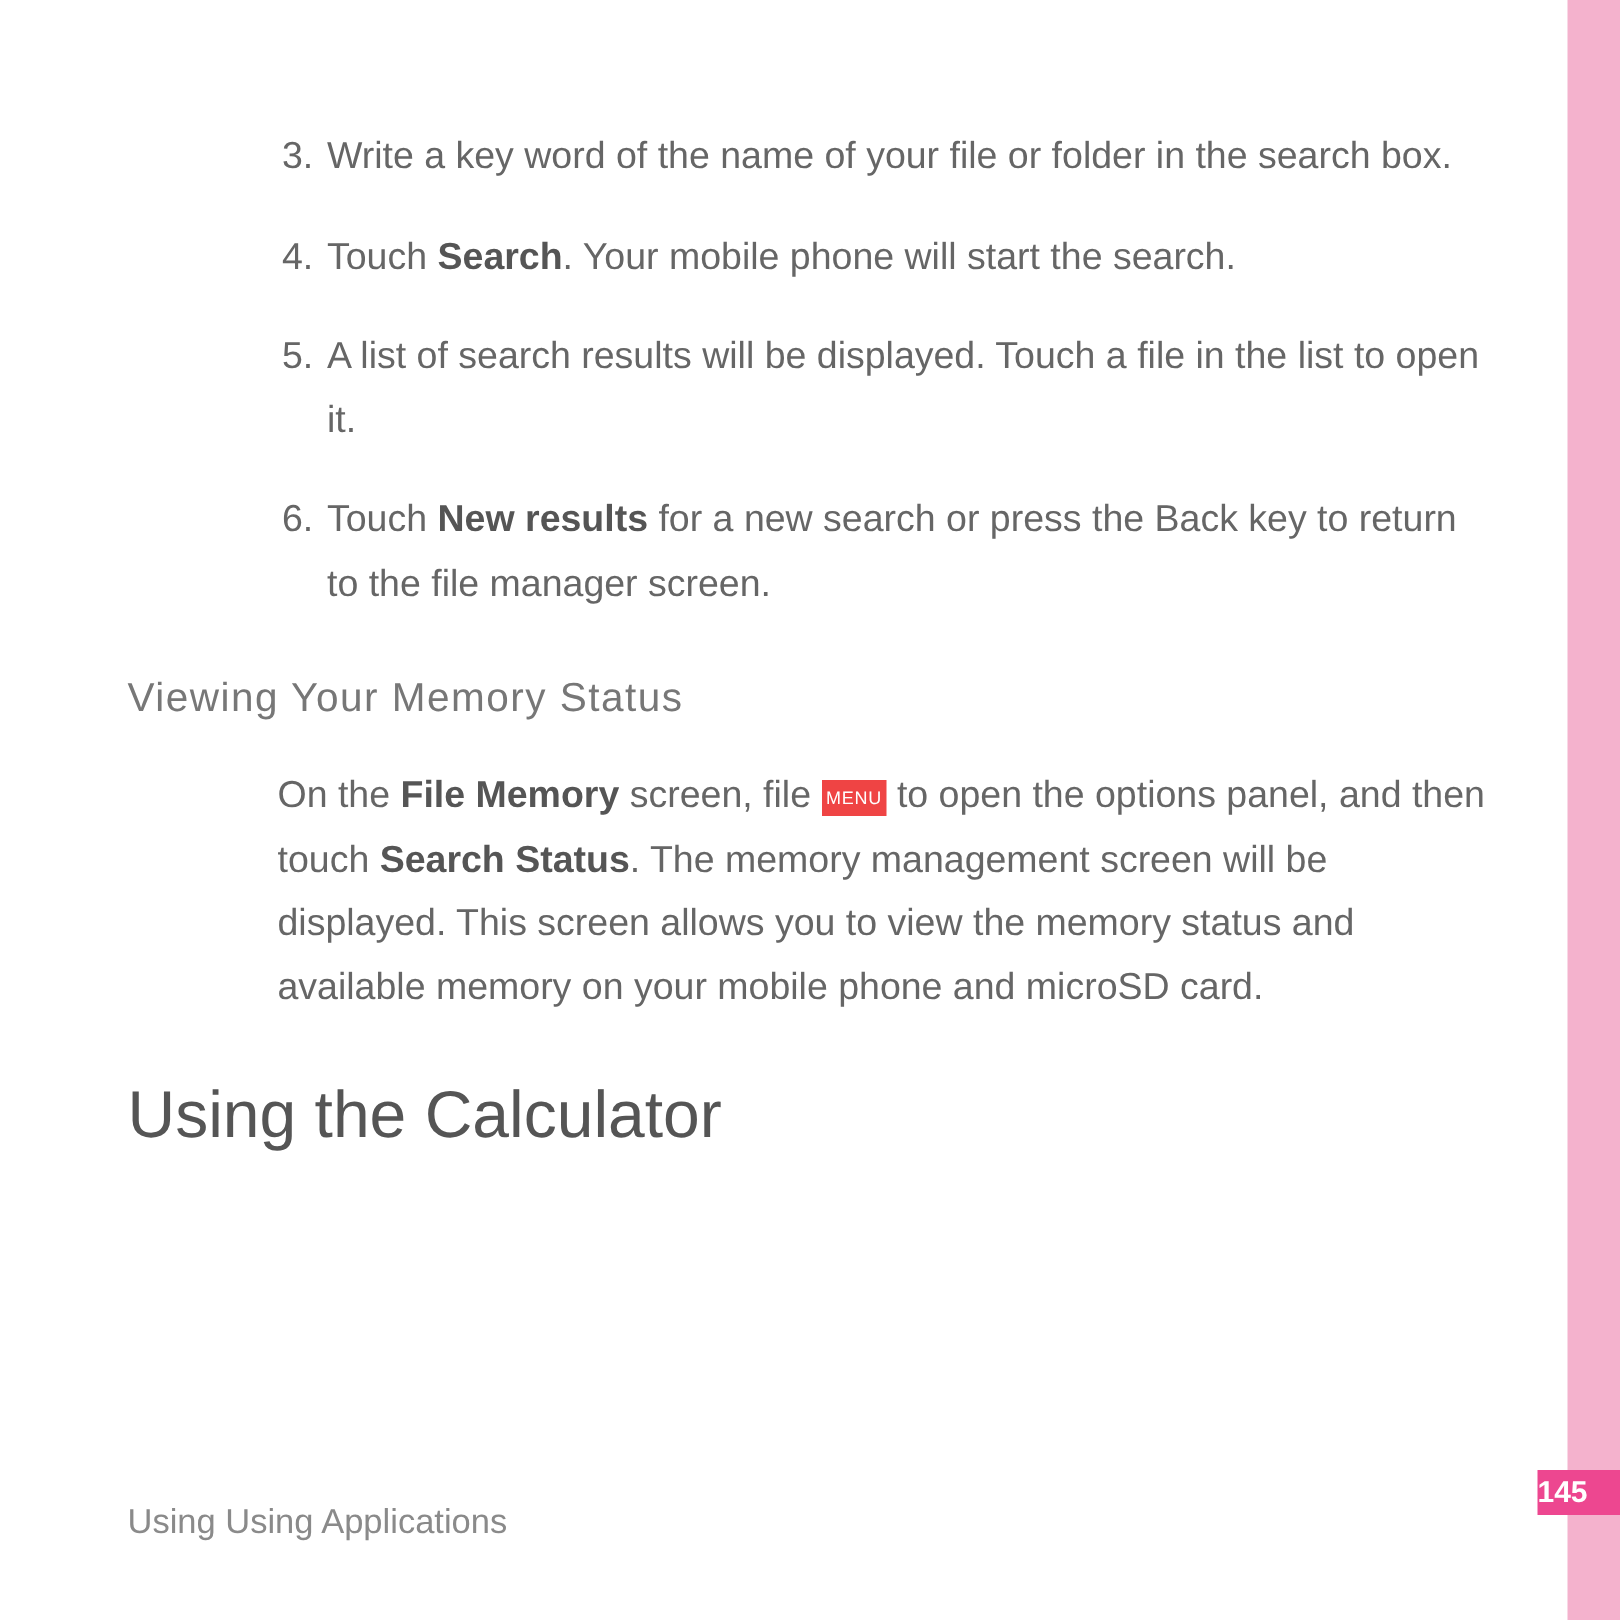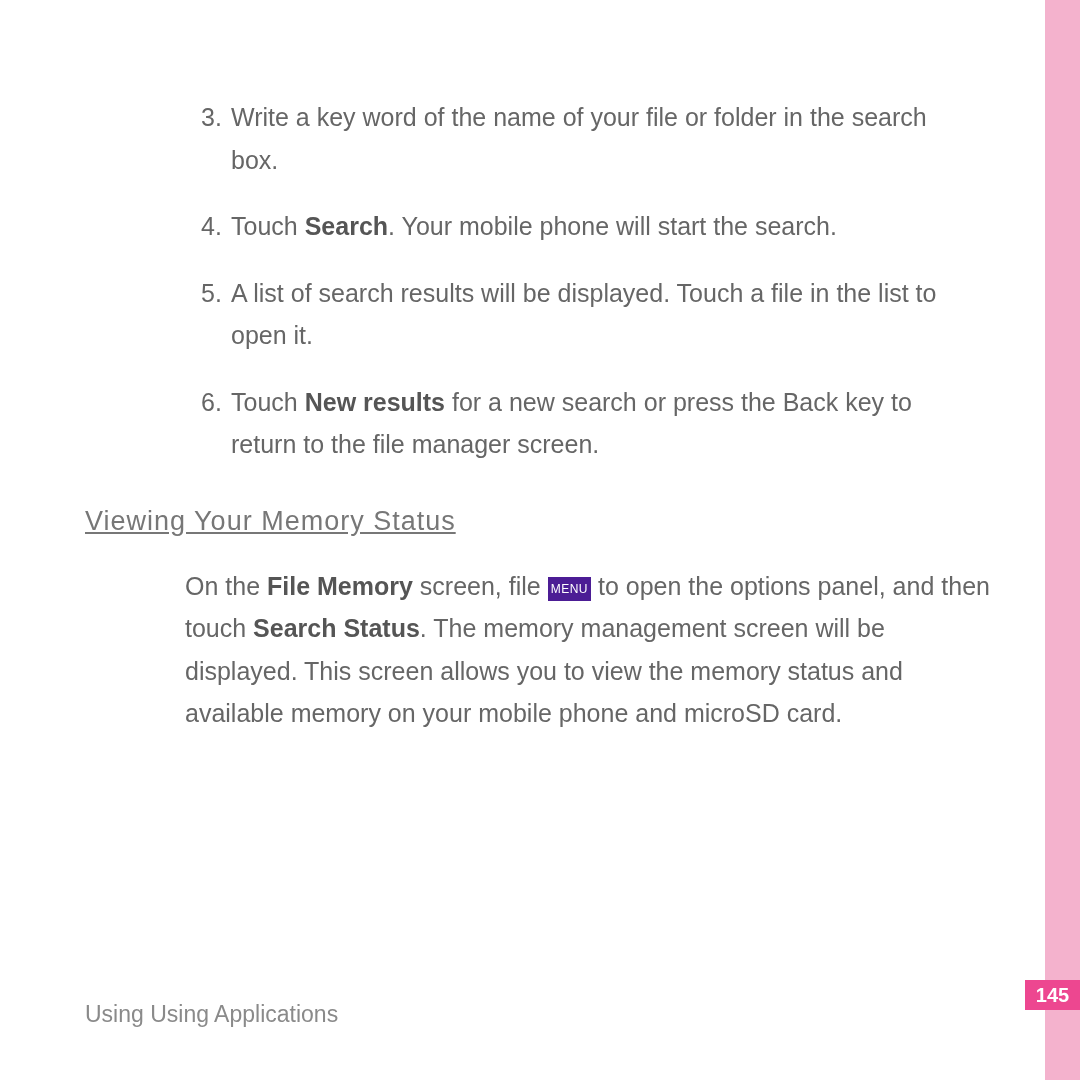--- a/index.html
+++ b/index.html
@@ -27,21 +27,21 @@
     background: #f4b2cd;
   }
   .content {
     position: absolute;
     left: 85px;
     right: 85px;
     top: 80px;
   }
   ol.steps {
     list-style: none;
-    margin: 16px;
+    margin: 3px;
     padding: 0;
     counter-reset: step 2;
   }
   ol.steps > li {
     counter-increment: step;
     font-size: 25px;
     line-height: 1.7;
     margin-bottom: 24px;
     padding-left: 130px;
     position: relative;
@@ -51,31 +51,30 @@
     position: absolute;
     left: 100px;
     top: 0;
   }
   .bold { font-weight: 700; color: #555555; }
   .subhead {
     font-size: 27px;
     letter-spacing: 1px;
     color: #777777;
     margin: 40px 0 28px 0;
-    text-decoration: underline;
   }
   .para {
     font-size: 25px;
     line-height: 1.7;
     margin: 0 0 28px 0;
     padding-left: 100px;
   }
   .menu-icon {
     display: inline-block;
-    background: #4c1d95;
+    background: #ef4444;
     color: #ffffff;
     font-size: 12px;
     font-weight: 400;
     letter-spacing: 0.5px;
     padding: 6px 3px;
     vertical-align: 2px;
     line-height: 1;
   }
   h1.section-title {
     font-size: 44px;
@@ -93,21 +92,20 @@
   .page-tab {
     position: absolute;
     right: 0;
     bottom: 70px;
     width: 55px;
     height: 30px;
     background: #ed4790;
     color: #ffffff;
     font-size: 20px;
     font-weight: 700;
-    text-align: center;
     line-height: 30px;
   }
 </style>
 </head>
 <body>
 
 <div class="page">
 
   <div class="side-stripe"></div>
 
@@ -123,20 +121,21 @@
         <span>Touch </span><span class="bold">New results</span><span> for a new search or press the Back key to return to the file manager screen.</span>
       </li>
     </ol>
 
     <div class="subhead">Viewing Your Memory Status</div>
 
     <p class="para">
       <span>On the </span><span class="bold">File Memory</span><span> screen, file </span><span class="menu-icon">MENU</span><span> to open the options panel, and then touch </span><span class="bold">Search Status</span><span>. The memory management screen will be displayed. This screen allows you to view the memory status and available memory on your mobile phone and microSD card.</span>
     </p>
 
+    <h1 class="section-title">Using the Calculator</h1>
 
 
   </div>
 
   <div class="footer-text">Using Using Applications</div>
 
   <div class="page-tab">145</div>
 
 </div>
 

